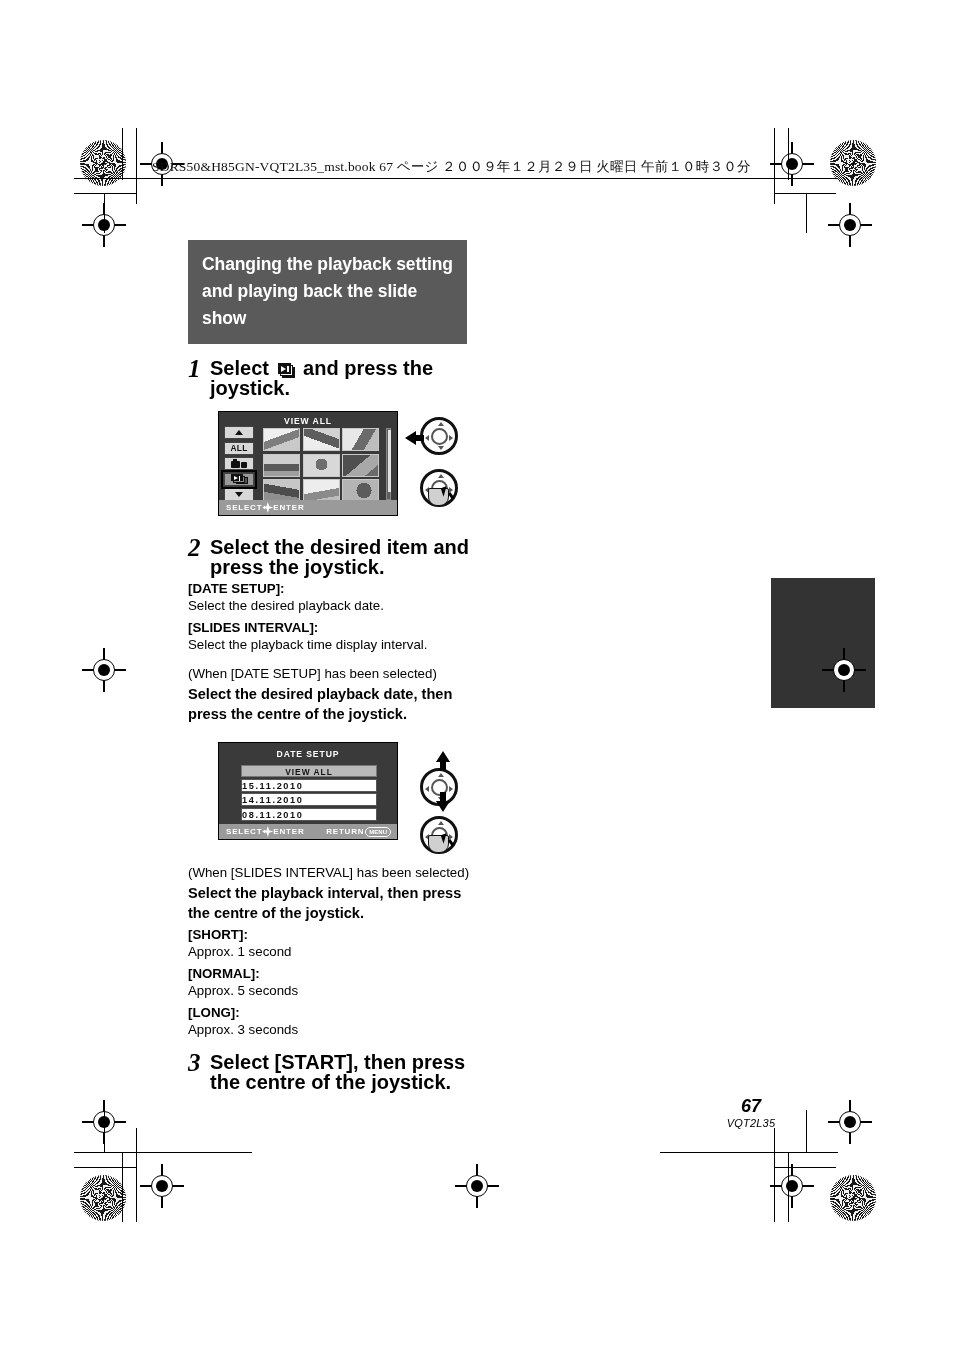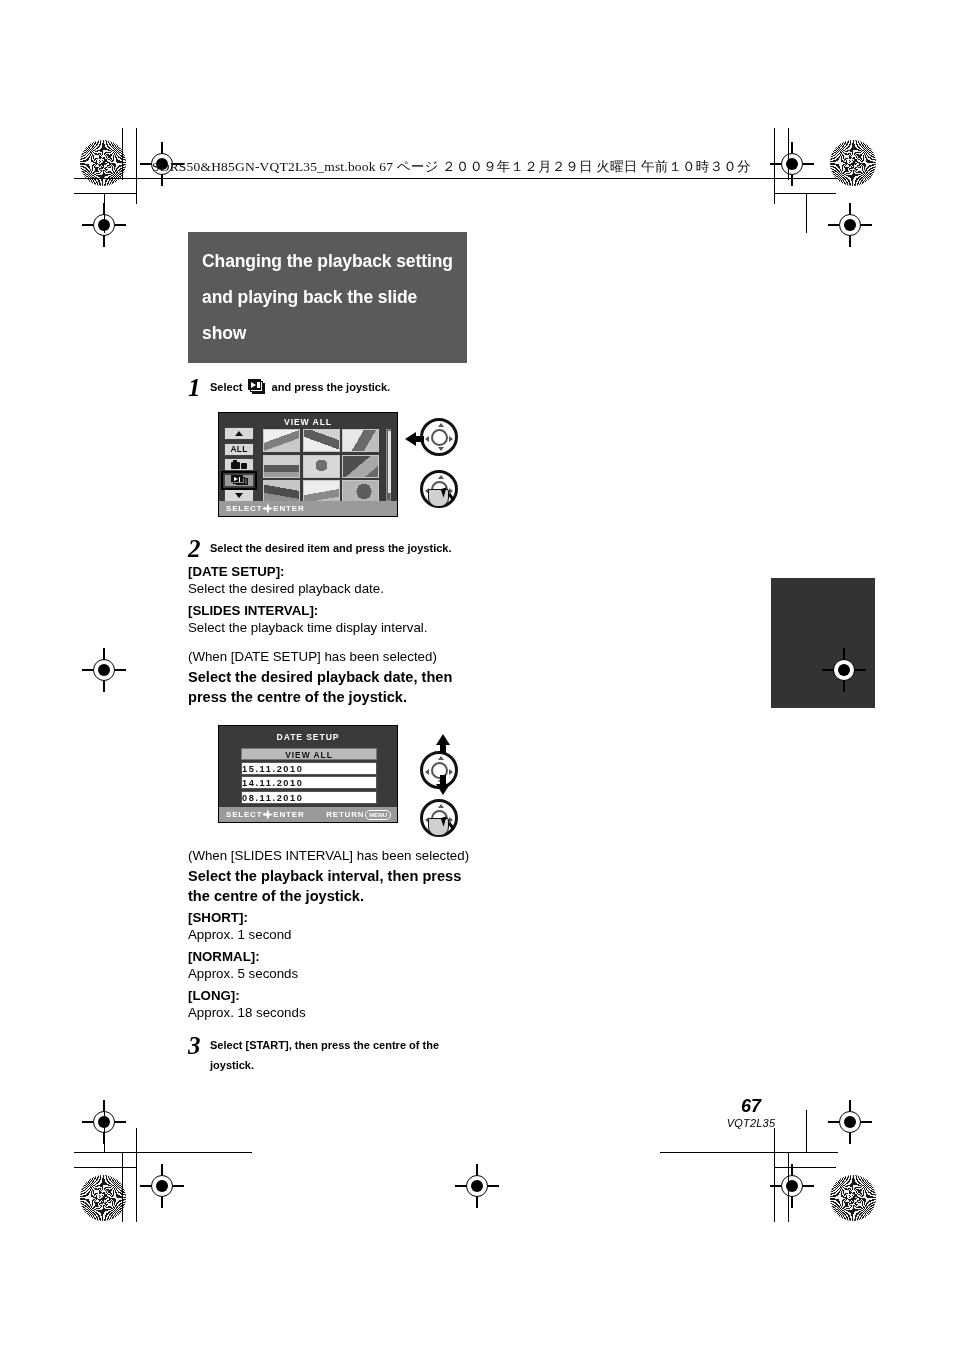--- a/index.html
+++ b/index.html
@@ -37,31 +37,31 @@
     font-size:13.5px;color:#111;letter-spacing:.2px;white-space:nowrap;
   }
 
   
   .thumbtab{position:absolute;left:771px;top:578px;width:104px;height:130px;background:#333333;}
 
   
   .content{position:absolute;left:188px;top:232px;width:290px;}
 
   .sectionhead{
-    background:#5a5a5a;color:#fff;font-weight:bold;font-size:17.5px;line-height:36px;
-    padding:11px 13px 12px 14px;width:252px;letter-spacing:-0.1px;
+    background:#5a5a5a;color:#fff;font-weight:bold;font-size:17.5px;line-height:27px;
+    padding:11px 13px 12px 14px;width:252px;letter-spacing:-0.1px;margin-top:8px;
   }
 
   .step{display:flex;align-items:flex-start;margin-top:14px;}
   .step .num{
     font-family:"Liberation Serif", serif;
     font-weight:bold;font-style:italic;font-size:25px;line-height:22px;
     width:22px;flex:0 0 22px;color:#000;
   }
-  .step .stxt{font-weight:bold;font-size:11px;line-height:20px;color:#000;}
+  .step .stxt{font-weight:bold;font-size:20px;line-height:20px;color:#000;}
 
   .inline-icon{
     display:inline-block;vertical-align:-3px;position:relative;
     width:17px;height:15px;margin:0 3px;
   }
   .inline-icon i{position:absolute;box-sizing:border-box;}
   .inline-icon .s3{left:4px;top:4px;width:13px;height:11px;background:#111;}
   .inline-icon .s2{left:2px;top:2px;width:13px;height:11px;background:#fff;border:1.4px solid #111;}
   .inline-icon .s1{left:0px;top:0px;width:13px;height:11px;background:#111;}
   .inline-icon .tri{left:3px;top:3px;width:0;height:0;border-left:5px solid #fff;
@@ -437,21 +437,21 @@
     </div>
 
     <div class="body-n" style="margin-top:14px;">(When [SLIDES INTERVAL] has been selected)</div>
     <div class="body-bold-lg" style="margin-top:2px;">Select the playback interval, then press the centre of the joystick.</div>
 
     <div class="body-b" style="margin-top:3px;">[SHORT]:</div>
     <div class="body-n">Approx. 1 second</div>
     <div class="body-b">[NORMAL]:</div>
     <div class="body-n">Approx. 5 seconds</div>
     <div class="body-b">[LONG]:</div>
-    <div class="body-n">Approx. 18 seconds</div>
+    <div class="body-n">Approx. 3 seconds</div>
 
     <div class="step" style="margin-top:14px;">
       <div class="num">3</div>
       <div class="stxt">Select [START], then press the centre of the joystick.</div>
     </div>
 
   </div>
 
   <div class="pagenum">
     <div class="n">67</div>

